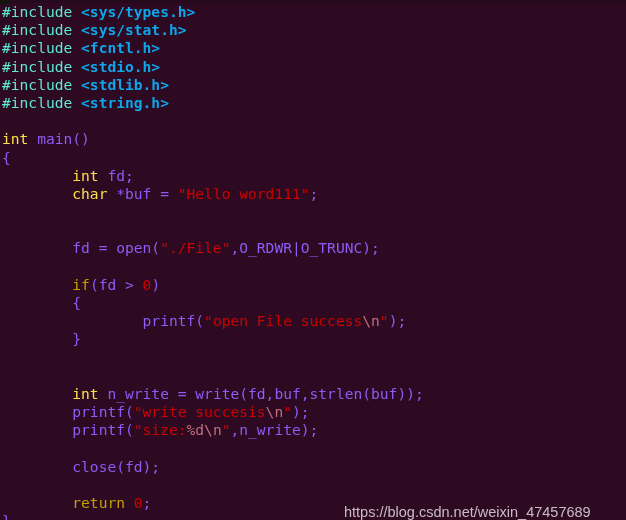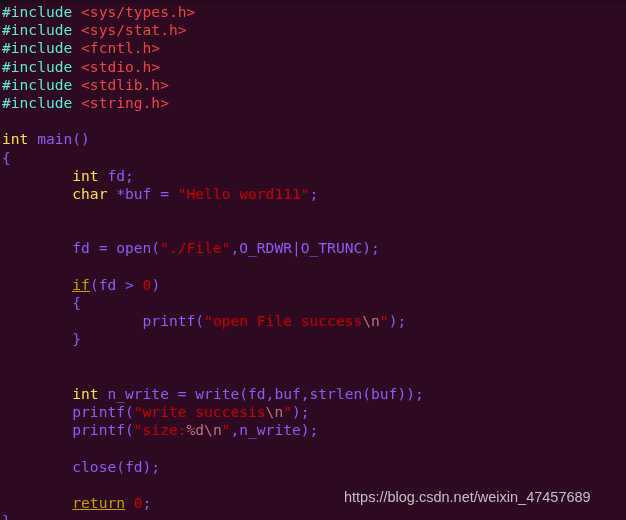--- a/index.html
+++ b/index.html
@@ -41,32 +41,32 @@
     white-space: pre;
     color: #ffffff;
     -webkit-font-smoothing: none;
   }
   .ln {
     display: block;
     height: 18.2px;
     white-space: pre;
   }
   .pp   { color: #5eead4; }  
-  .hdr  { color: #ef4444; }  
+  .hdr  { color: #0ea5e9; font-weight: bold; }  
   .kw   { color: #fde047; }  
-  .ctl  { color: #c4a000; text-decoration: underline; }  
+  .ctl  { color: #c4a000; }  
   .str  { color: #cc0000; }  
   .esc  { color: #bf6f7e; }  
   .num  { color: #cc0000; }  
   .pl   { color: #8b5cf6; }  
 
   #watermark {
     position: absolute;
     left: 344px;
-    top: 489px;
+    top: 504px;
     font-family: "Liberation Sans", "DejaVu Sans", sans-serif;
     font-size: 14.5px;
     line-height: 17px;
     color: #c9bcc4;
     white-space: pre;
   }
 </style>
 </head>
 <body>
 

